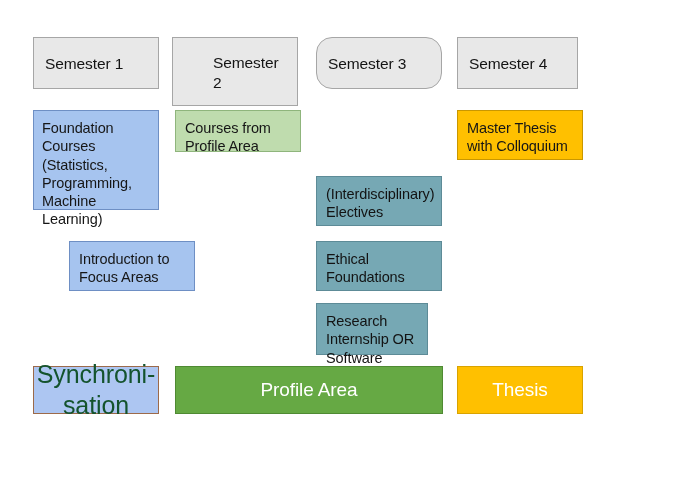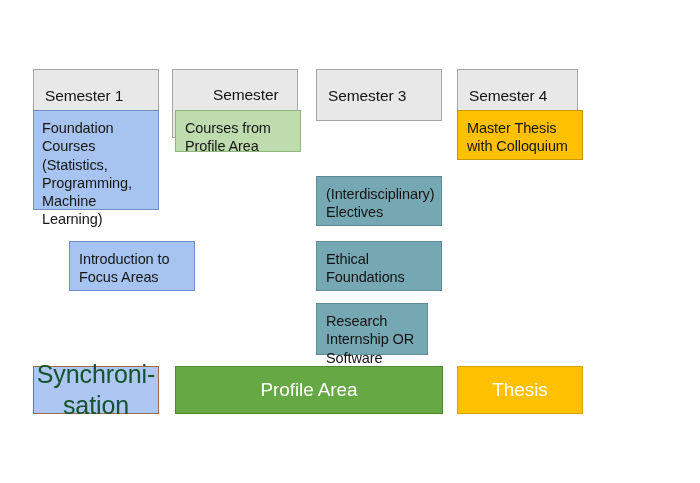--- a/index.html
+++ b/index.html
@@ -35,21 +35,20 @@
     padding: 4px;
   }
   
   .hdr {
     background: #e8e8e8;
     border: 1px solid #a6a6a6;
     color: #141414;
     font-size: 15.5px;
     align-items: center;
     padding-left: 11px;
-    margin-top: 32px;
   }
   
   .blue {
     background: #a6c4ef;
     border: 1px solid #6e8fc4;
     color: #161616;
     font-size: 14.5px;
   }
   
   .green-lite {
@@ -96,21 +95,21 @@
 <body>
 
 <div id="canvas">
 
   <div class="box hdr" style="left:33px; top:37px; width:126px; height:52px;">
     <span>Semester 1</span>
   </div>
   <div class="box hdr" style="left:172px; top:37px; width:126px; height:69px;padding-left:40px;">
     <span>Semester 2</span>
   </div>
-  <div class="box hdr" style="left:316px; top:37px; width:126px; height:52px;">
+  <div class="box hdr" style="left:316px; top:37px; width:126px; height:52px;border-radius:16px;">
     <span>Semester 3</span>
   </div>
   <div class="box hdr" style="left:457px; top:37px; width:121px; height:52px;">
     <span>Semester 4</span>
   </div>
 
   <div class="box blue" style="left:33px; top:110px; width:126px; height:100px;padding-left:8px;">
     <span>Foundation Courses (Statistics, Programming, Machine Learning)</span>
   </div>
   <div class="box blue" style="left:33px; top:241px; width:126px; height:50px;margin-left:36px;">

